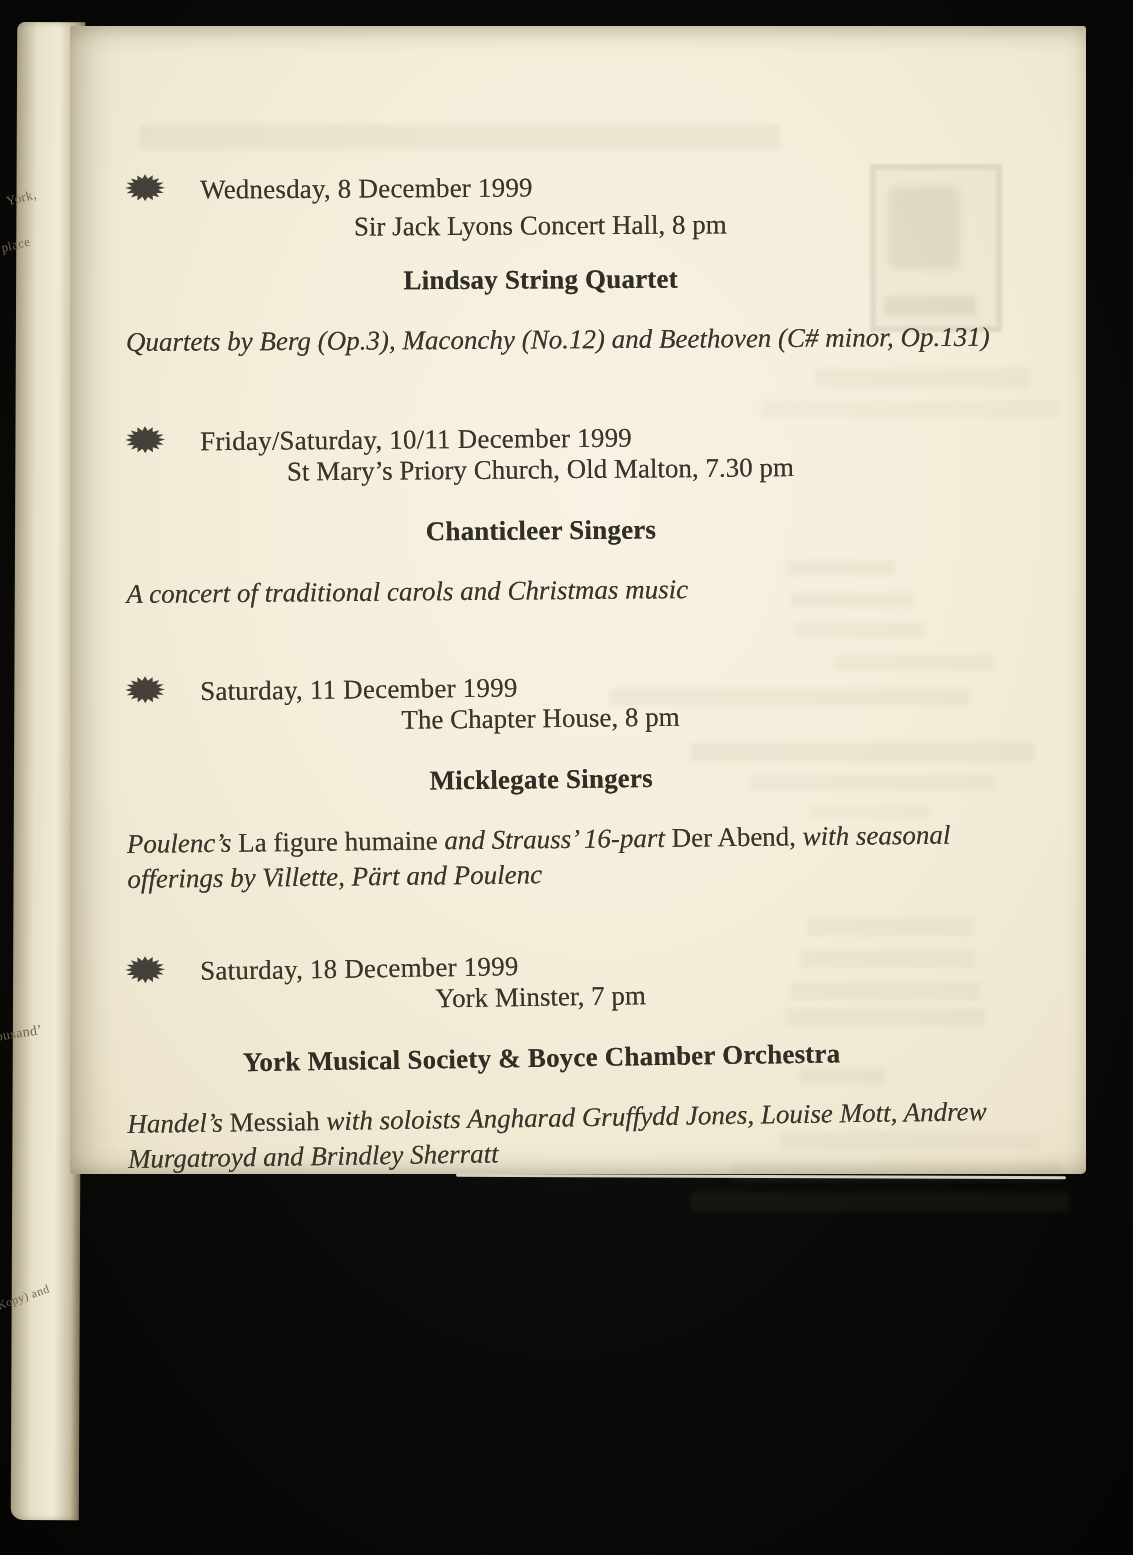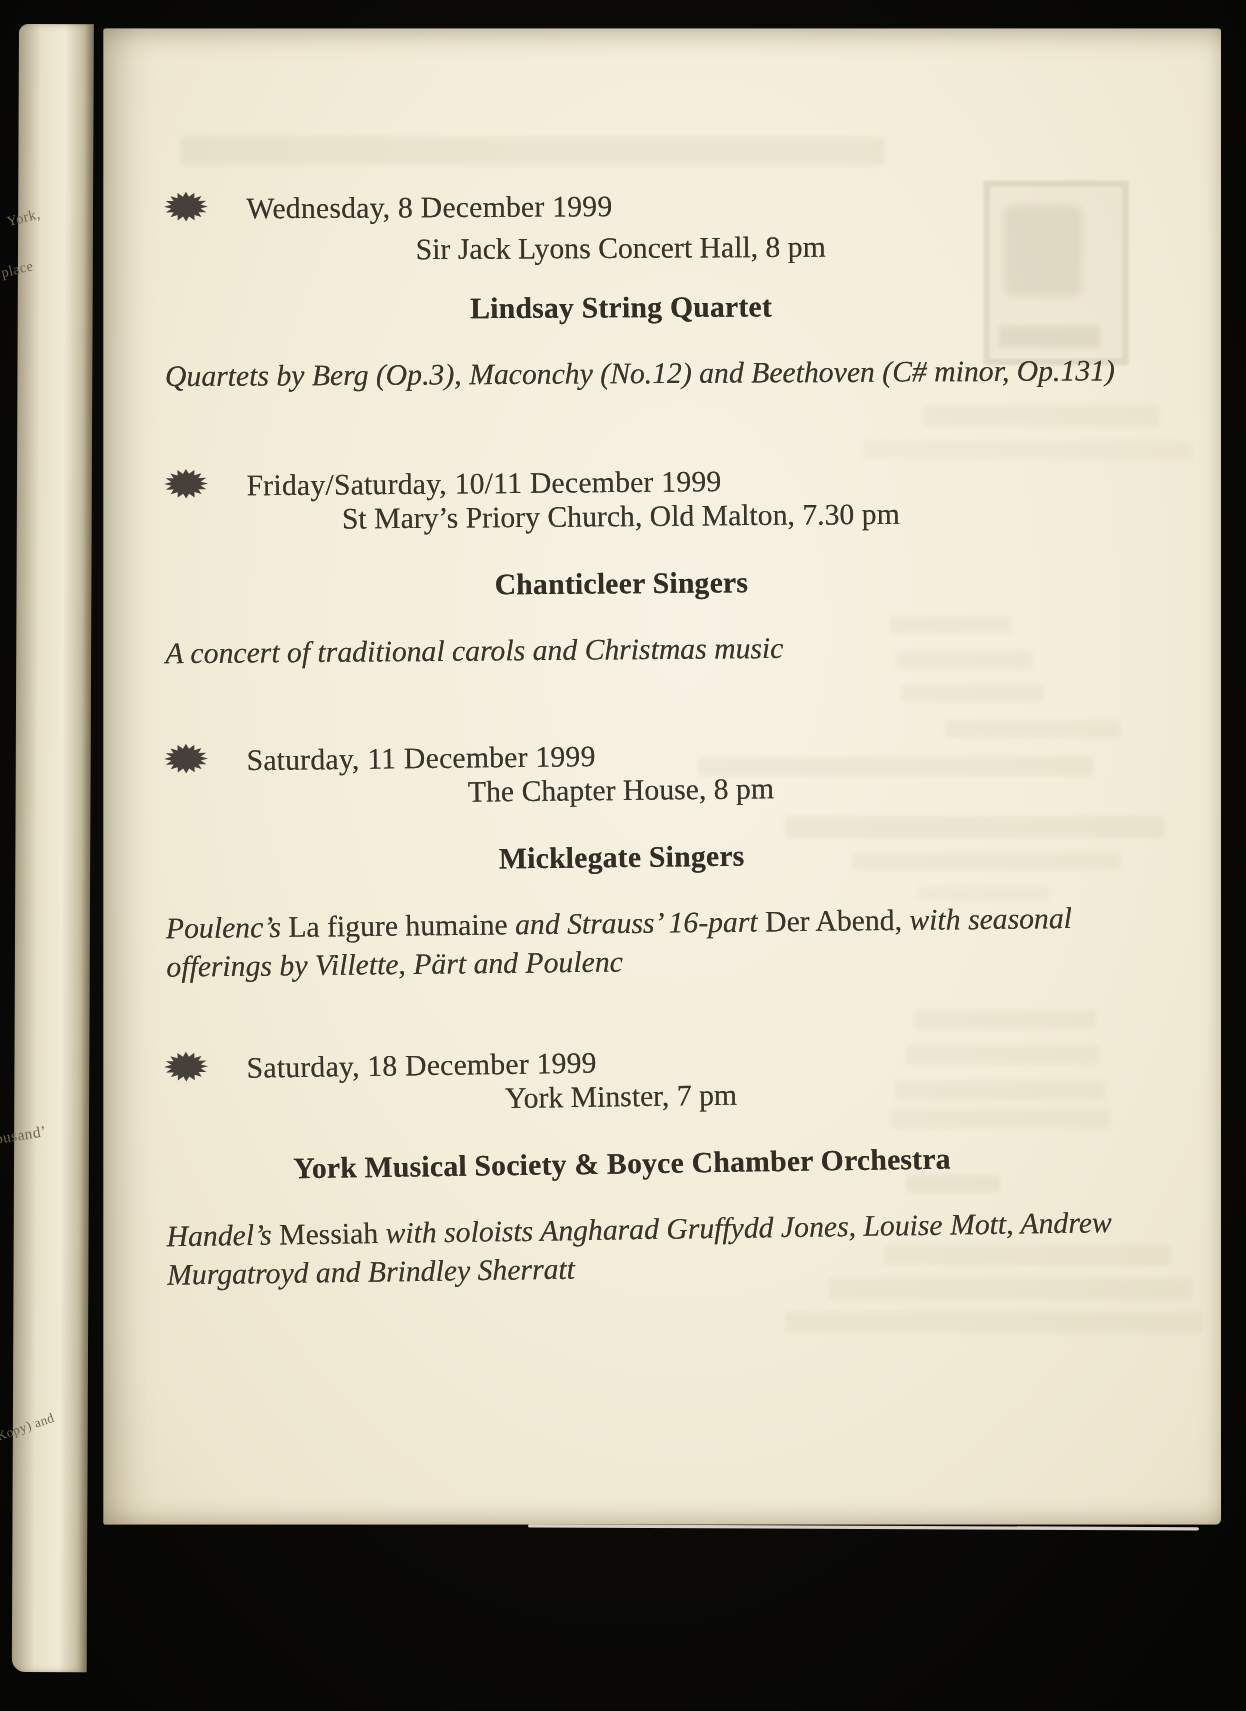--- a/index.html
+++ b/index.html
@@ -20,21 +20,21 @@
   .frag{
     position:absolute;font-size:12px;color:#6e664e;white-space:nowrap;
     letter-spacing:.4px;z-index:3;
   }
   .f1{left:6px;top:190px;transform:rotate(-14deg);font-size:13px;}
   .f2{left:-8px;top:238px;transform:rotate(-14deg);font-size:13px;}
   .f3{left:-12px;top:1026px;transform:rotate(-9deg);font-size:14px;}
   .f4{left:-4px;top:1290px;transform:rotate(-19deg);font-size:12px;}
   
   .page{
-    position:absolute;left:94px;top:26px;width:1016px;height:1360px;
+    position:absolute;left:70px;top:26px;width:1016px;height:1148px;
     background:radial-gradient(ellipse at 52% 40%, #f7f2e3 0%, #f3edda 48%, #ede5ce 88%, #e5dcc1 100%);
     border-radius:2px 3px 5px 2px;
     box-shadow:
       inset 28px 0 36px -18px rgba(95,85,58,.40),
       inset -8px 0 22px -10px rgba(110,100,70,.30),
       inset 0 18px 26px -16px rgba(100,90,60,.32),
       inset 0 -16px 24px -16px rgba(100,90,60,.30);
   }
   .page::after{ 
     content:"";position:absolute;left:38%;bottom:-4px;width:60%;height:3px;

